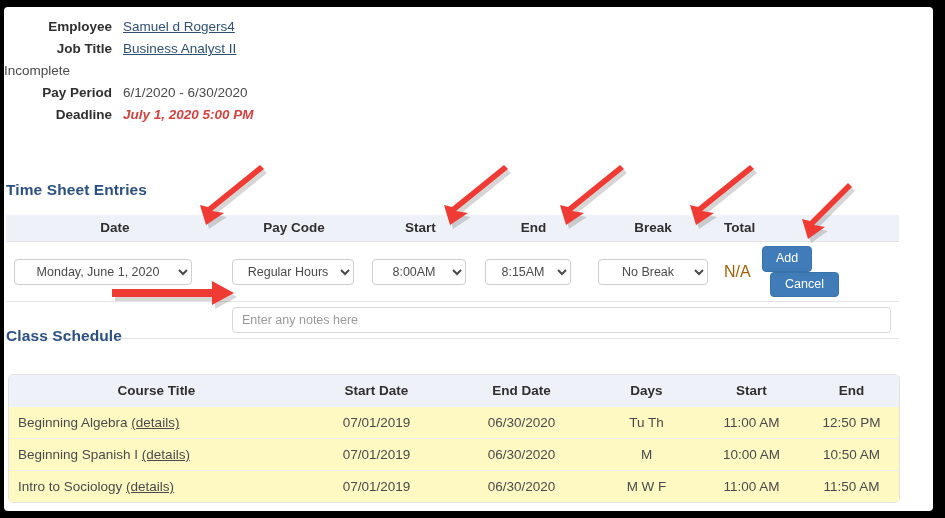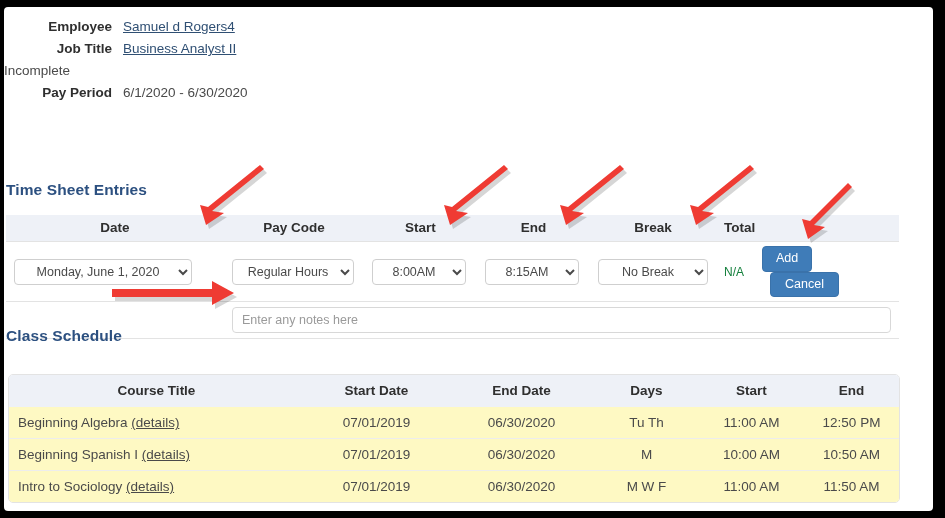--- a/index.html
+++ b/index.html
@@ -134,26 +134,26 @@
     padding: 2px 4px 2px 6px;
     box-sizing: border-box;
     text-align: center;
     text-align-last: center;
     -webkit-appearance: menulist;
     appearance: menulist;
   }
   .sel-date   { width: 178px; }
   .sel-pay    { width: 122px; }
   .sel-start  { width: 94px;  }
-  .sel-end    { width: 94px;  }
+  .sel-end    { width: 86px;  }
   .sel-break  { width: 110px; }
 
   .total-cell {
-    font-size: 12px;
-    color: #15803d;
+    font-size: 16px;
+    color: #a16207;
     white-space: nowrap;
   }
   .btn {
     display: inline-block;
     font-family: "Liberation Sans", sans-serif;
     font-size: 12.5px;
     color: #ffffff;
     background: #3f7cb8;
     border: 1px solid #3a72aa;
     border-radius: 4px;
@@ -248,20 +248,24 @@
         <div class="info-row">
           <div class="info-label">Job Title</div>
           <div class="info-value link">Business Analyst II</div>
         </div>
         <div class="info-row">
           <div class="info-value">Incomplete</div>
         </div>
         <div class="info-row">
           <div class="info-label">Pay Period</div>
           <div class="info-value">6/1/2020 - 6/30/2020</div>
+        </div>
+        <div class="info-row">
+          <div class="info-label">Deadline</div>
+          <div class="info-value deadline">July 1, 2020 5:00 PM</div>
         </div>
       </div>
 
       <div class="section-heading" id="ts-heading">Time Sheet Entries</div>
 
       <table class="ts-table">
         <colgroup>
           <col style="width:218px">
           <col style="width:140px">
           <col style="width:113px">

